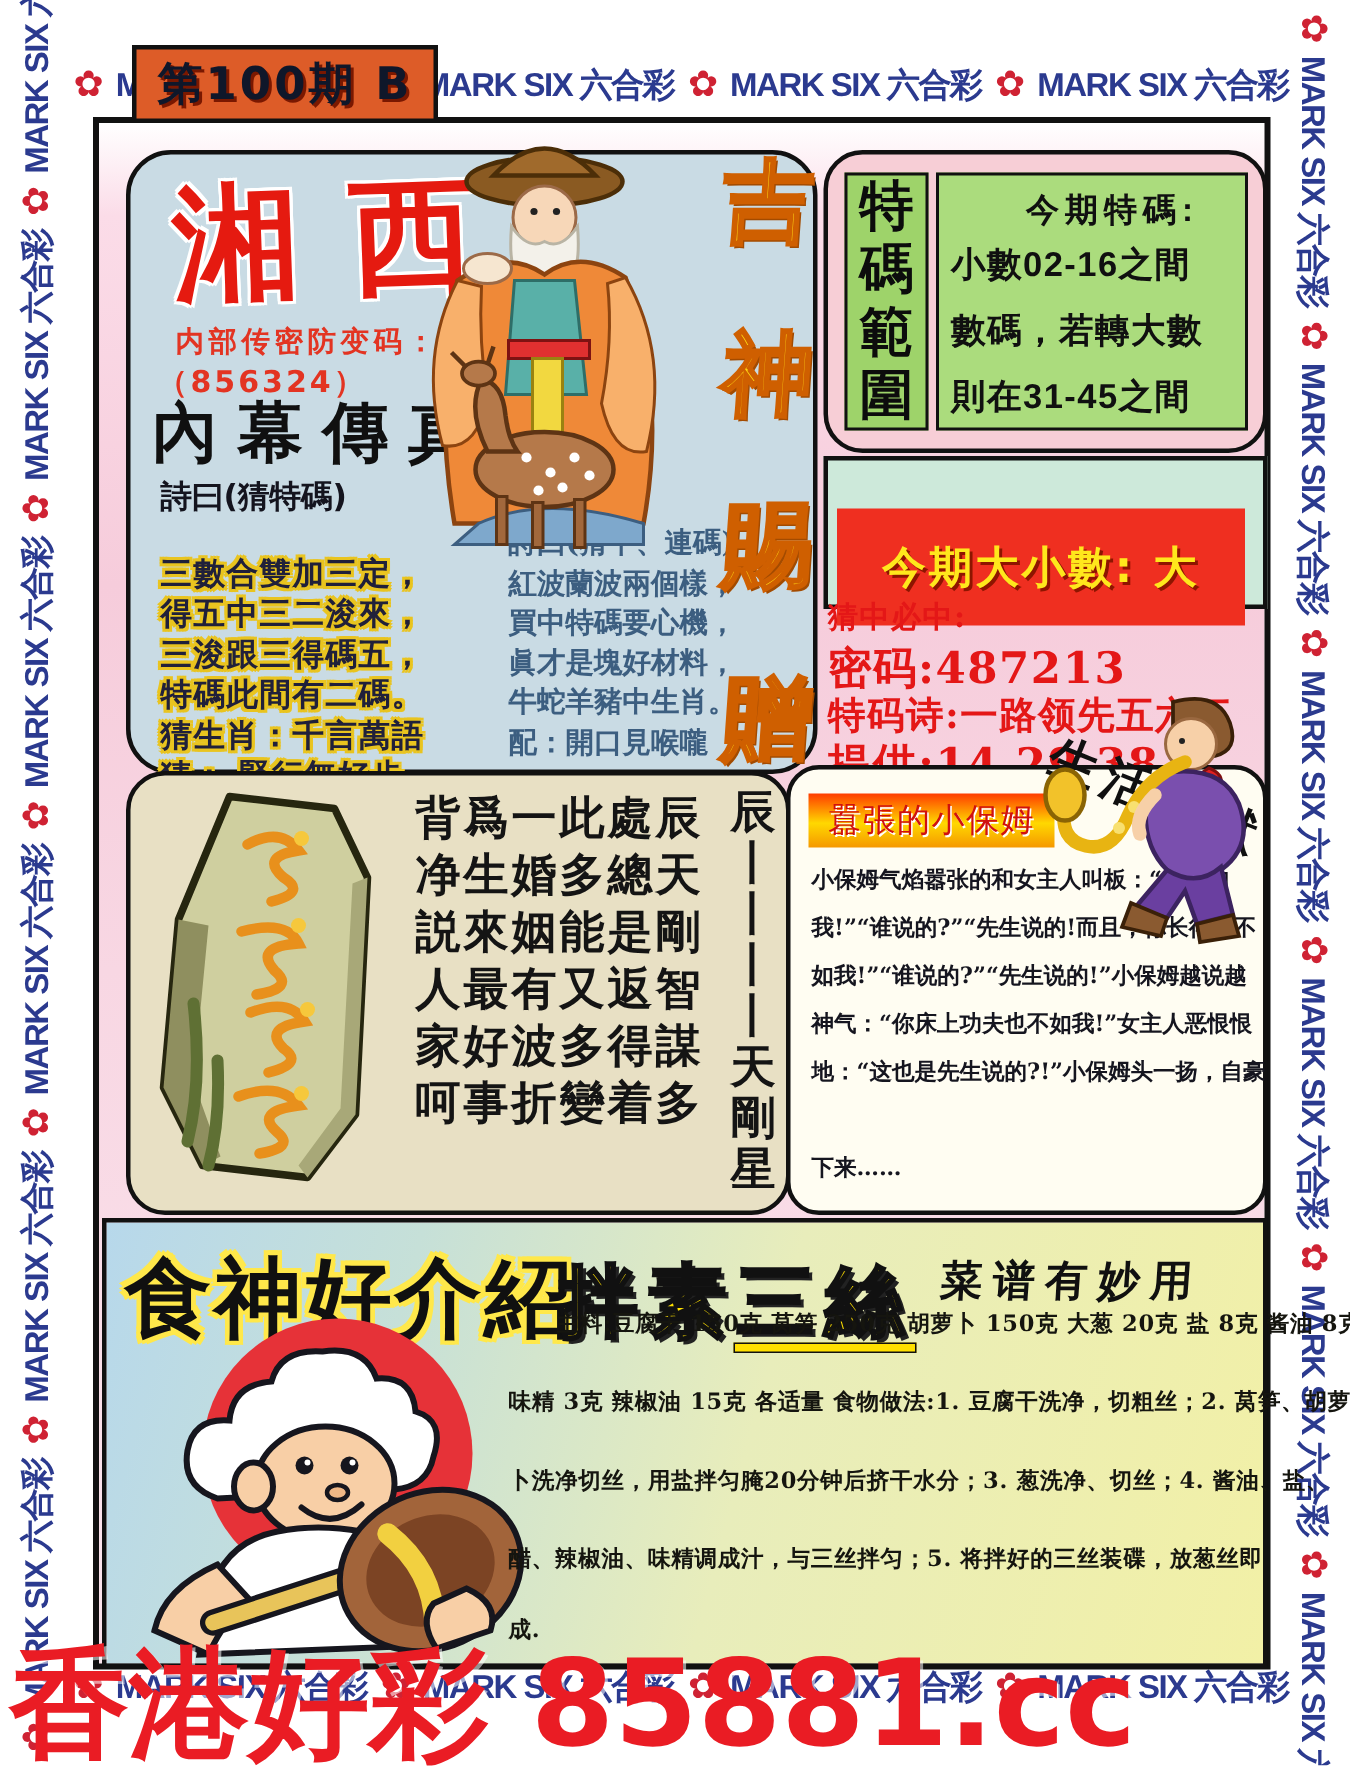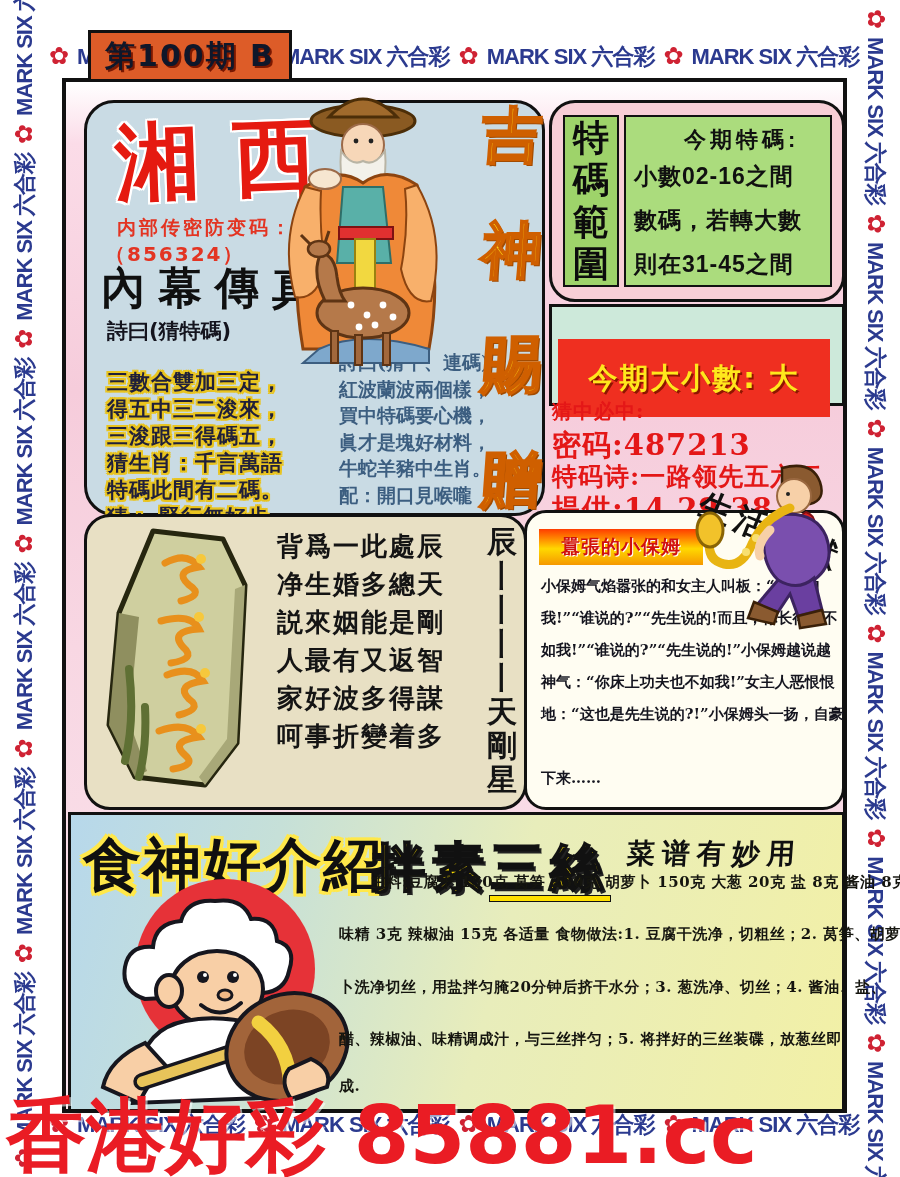--- a/index.html
+++ b/index.html
@@ -69,33 +69,33 @@
   #size-inner div{font-size:29px;font-weight:900;color:#ffe71c;letter-spacing:2px;line-height:1;
                   text-shadow:2px 2px 0 #8e1500;}
 
   
   .predict-line{left:486px;color:#e41717;font-weight:900;font-family:"DejaVu Serif",serif;
                 letter-spacing:1px;}
 
   
   #stone-box{left:18px;top:432px;width:437px;height:290px;background:#e8e0c4;border:3px solid #111;
              border-radius:26px;}
-  .stone-poem{left:190px;top:10px;font-size:26px;font-weight:900;color:#141414;line-height:38px;
+  .stone-poem{left:190px;top:10px;font-size:30px;font-weight:900;color:#141414;line-height:38px;
               letter-spacing:2px;}
   #stone-side{left:398px;top:10px;width:34px;height:268px;display:flex;flex-direction:column;
               justify-content:space-between;align-items:center;}
   #stone-side div{font-size:30px;font-weight:900;color:#141414;line-height:1;}
 
   
   #joke-box{left:458px;top:428px;width:315px;height:294px;background:#fffdf2;border:3px solid #111;
             border-radius:22px;}
   #joke-banner{left:12px;top:16px;width:164px;height:36px;
                background:linear-gradient(180deg,#ff3c00 0%,#ffd800 55%,#f59800 100%);
                display:flex;align-items:center;justify-content:center;}
-  #joke-banner span{font-size:19px;font-weight:700;color:#d01010;letter-spacing:1px;
+  #joke-banner span{font-size:22px;font-weight:400;color:#d01010;letter-spacing:1px;
                     text-shadow:1px 1px 0 #fff;}
   #joke-brand{left:168px;top:-4px;font-size:33px;font-weight:900;color:#101010;
               transform:rotate(22deg);letter-spacing:5px;}
   .joke-line{left:14px;font-size:15px;font-weight:600;color:#15151f;white-space:nowrap;
              font-family:"DejaVu Serif",serif;}
 
   
   #recipe-box{left:2px;top:730px;width:771px;height:294px;border:3px solid #111;
               background:linear-gradient(105deg,#b7d8eb 0%,#c6e0d8 25%,#e8edbb 55%,#f2f0a6 100%);}
   #recipe-title{left:12px;top:12px;font-size:58px;font-weight:900;color:#101010;letter-spacing:2px;
@@ -137,22 +137,22 @@
     <div id="region-name" class="abs nowrap outline-white">湘西</div>
     <div id="secret-label" class="abs nowrap">内部传密防变码：</div>
     <div id="secret-code" class="abs nowrap">（856324）</div>
     <div id="fax-title" class="abs nowrap">內幕傳真詩</div>
     <div id="hint-label" class="abs nowrap">詩曰(猜特碼)</div>
 
     <div class="abs main-poem">
       <div>三數合雙加三定，</div>
       <div>得五中三二浚來，</div>
       <div>三浚跟三得碼五，</div>
+      <div>特碼此間有二碼。</div>
       <div>猜生肖：千言萬語</div>
-      <div>特碼此間有二碼。</div>
       <div>猜： 緊行無好步</div>
     </div>
 
     <div class="abs side-poem">
       <div>詩曰(猜平、連碼)</div>
       <div>紅波蘭波兩個樣，</div>
       <div>買中特碼要心機，</div>
       <div>眞才是塊好材料，</div>
       <div>牛蛇羊豬中生肖。</div>
       <div>配：開口見喉嚨</div>

